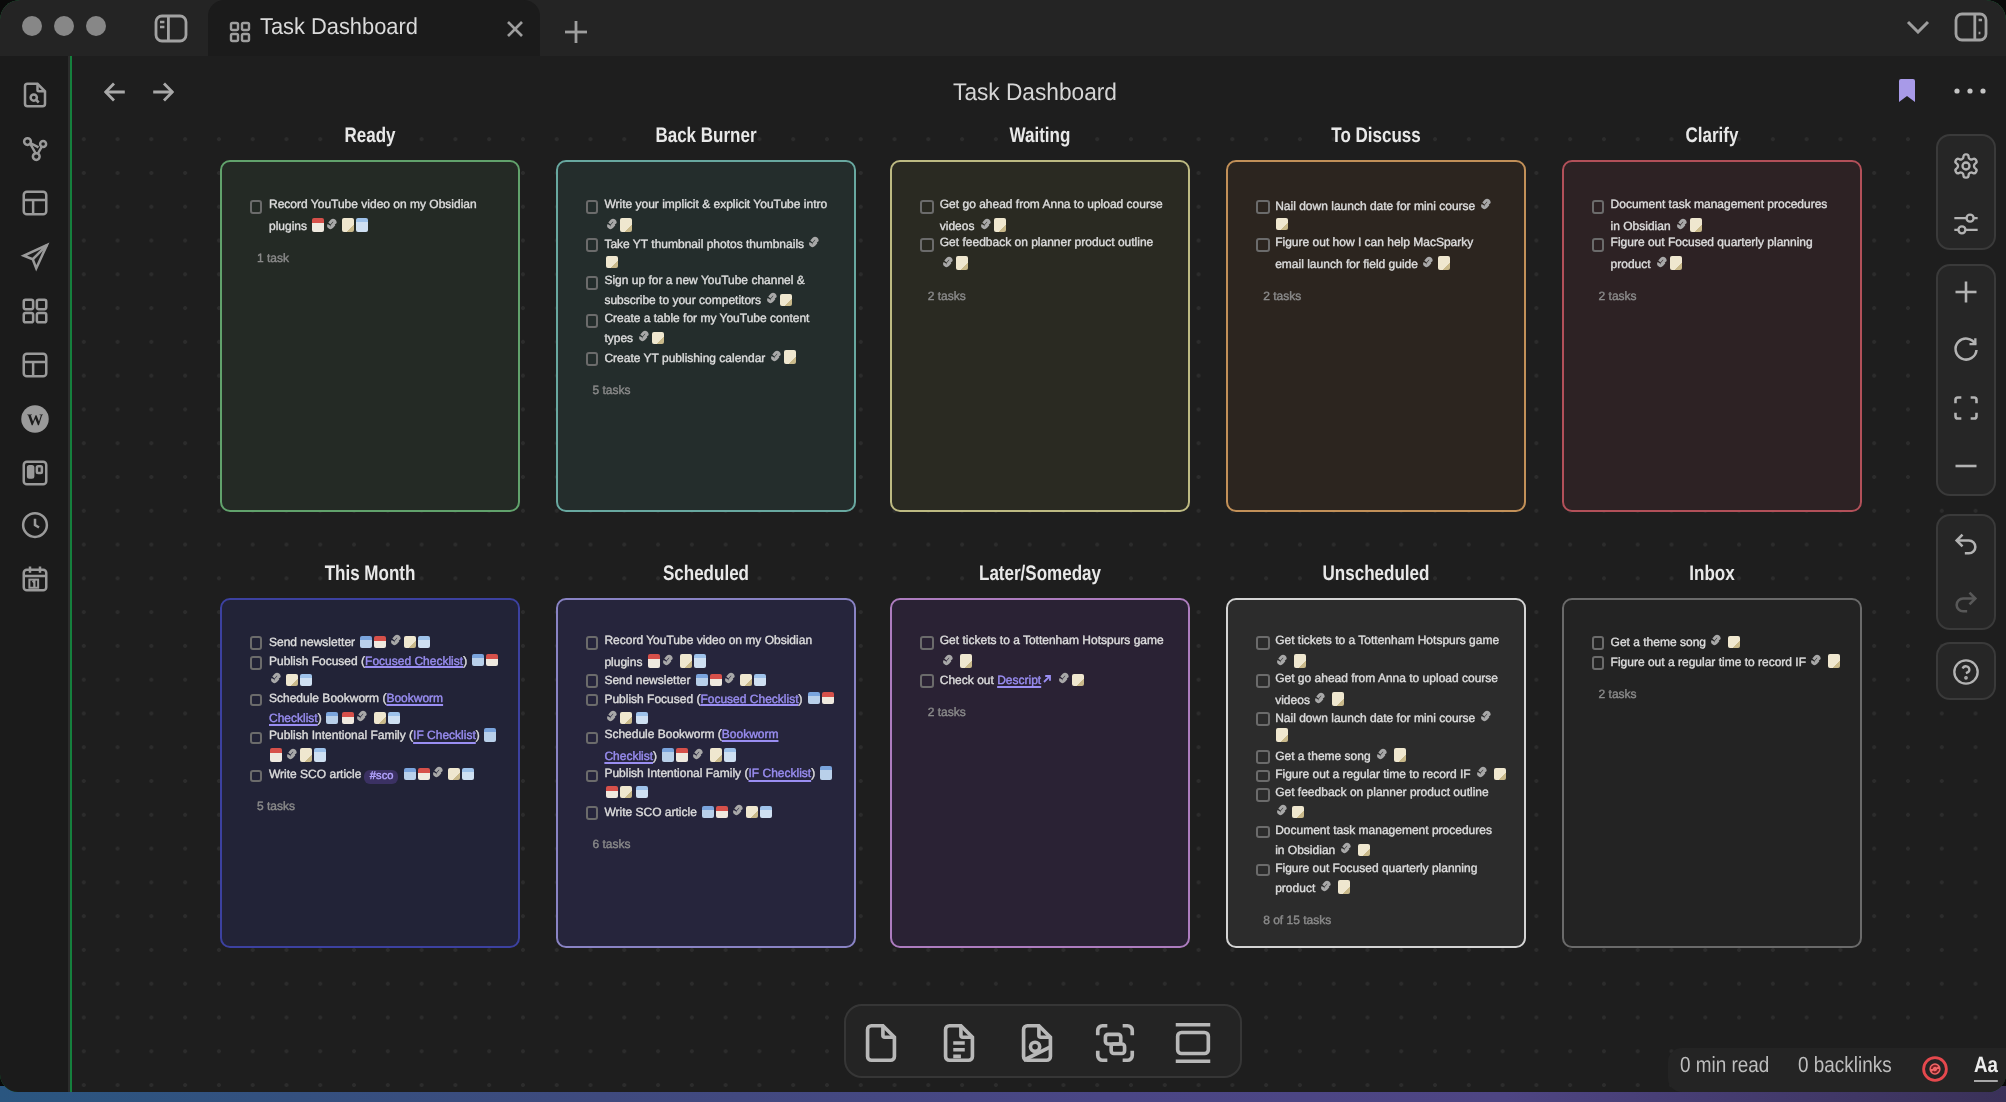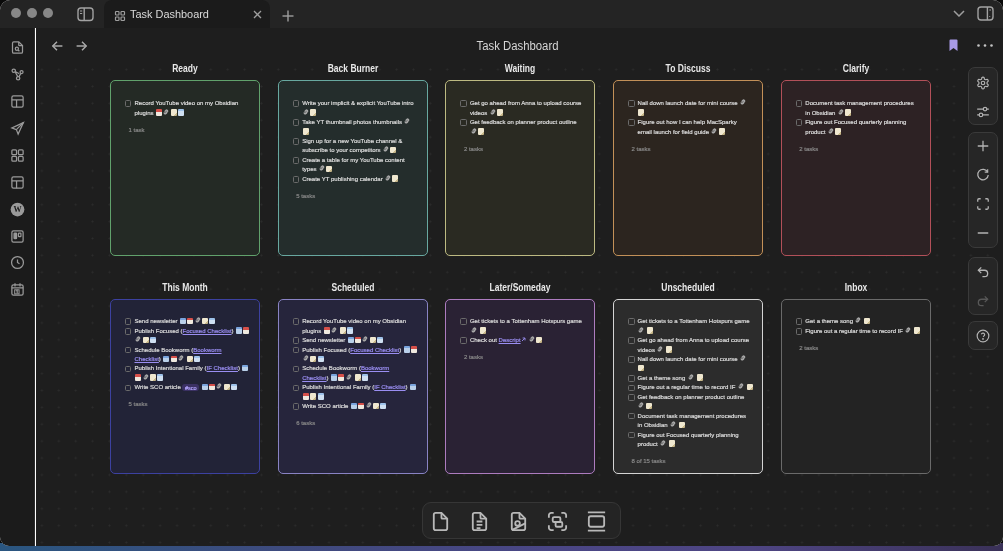--- a/index.html
+++ b/index.html
@@ -1,18 +1,18 @@
 <!DOCTYPE html>
 <html><head>
 <meta charset="utf-8">
 <style>
 *{margin:0;padding:0;box-sizing:border-box}
 html,body{width:1003px;height:551px;overflow:hidden;background:#0a0a0a;font-family:"Liberation Sans",sans-serif;will-change:transform;}
 #strip{position:absolute;left:0;bottom:0;width:1003px;height:8px;background:linear-gradient(90deg,#2a5680,#3f4a7e 30%,#4a4685 55%,#4e4583 75%,#3a3158 100%);}
-#win{position:absolute;left:0;top:0;width:1003px;height:546px;background:#ffffff;border-radius:10px 10px 9px 9px;overflow:hidden;}
+#win{position:absolute;left:0;top:0;width:1003px;height:546px;background:#15803d;border-radius:10px 10px 9px 9px;overflow:hidden;}
 #titlebar{position:absolute;left:0;top:0;width:1003px;height:28px;background:#242424;}
 
 .tl{position:absolute;top:8px;width:10px;height:10px;border-radius:50%;background:#878787;}
 #tab{position:absolute;left:104px;top:0;width:166px;height:28px;background:#1b1b1b;border-radius:8px 8px 0 0;}
 #tabtxt{position:absolute;left:26px;top:7.5px;font-size:11.5px;color:#dadada;white-space:nowrap;transform:scaleX(.95);transform-origin:0 50%;}
 #ribbon{position:absolute;left:0;top:28px;width:35px;height:518px;background:#1b1b1b;border-right:1px solid #2c2c2c;}
 .rbi{position:absolute;left:10px;width:15px;height:15px;}
 #canvas{position:absolute;left:36px;top:28px;width:967px;height:518px;background-color:#1e1e1e;background-image:radial-gradient(circle,#2c2c2c 0.9px,rgba(0,0,0,0) 1.1px);background-size:16.9px 16.9px;background-position:-2.55px -0.65px;}
 #vh{position:absolute;left:0;top:0;width:967px;height:34px;background:#1e1e1e;}
 #vhtitle{position:absolute;left:-2.3px;top:10.5px;width:967px;text-align:center;font-size:12px;color:#d6d6d6;transform:scaleX(.945);}
@@ -539,14 +539,24 @@
         <svg class="bti" style="left:122.8px" viewBox="0 0 24 24" fill="none" stroke="#b8b8b8" stroke-width="1.9">
           <path d="M3 8V5.5A2.5 2.5 0 0 1 5.5 3H8M16 3h2.5A2.5 2.5 0 0 1 21 5.5V8M3 16v2.5A2.5 2.5 0 0 0 5.5 21H8M16 21h2.5a2.5 2.5 0 0 0 2.5-2.5V16"></path>
           <rect x="7" y="7.5" width="8" height="5" rx="1.4"></rect>
           <rect x="10" y="12.5" width="7" height="5" rx="1.4"></rect>
         </svg>
         <svg class="bti" style="left:161.9px" viewBox="0 0 24 24" fill="none" stroke="#b8b8b8" stroke-width="1.9">
           <path d="M3 2.5h18M3 21.5h18"></path>
           <rect x="4" y="6.5" width="16" height="11" rx="2"></rect>
         </svg>
       </div>
+    <div id="status">
+      <span style="position:absolute;left:6px;top:3px;transform:scaleX(.86);transform-origin:0 50%">0 min read</span>
+      <span style="position:absolute;left:65px;top:3px;transform:scaleX(.86);transform-origin:0 50%">0 backlinks</span>
+      <svg style="position:absolute;left:127px;top:4px" width="13" height="13" viewBox="0 0 24 24" fill="none" stroke="#e5484d" stroke-width="2.6">
+          <circle cx="12" cy="12" r="10.5"></circle>
+          <circle cx="12" cy="12" r="5.2" fill="#ef6666" stroke="none"></circle>
+          <path d="M9 12a3 3 0 0 1 5.3-1.9M15 12a3 3 0 0 1-5.3 1.9" stroke="#7a1f23" stroke-width="1.8"></path>
+        </svg>
+      <span style="position:absolute;left:153px;top:2.5px;color:#ececec;font-weight:bold;border-bottom:1.2px solid #a8a8a8;padding-bottom:1.5px;transform:scaleX(.85);transform-origin:0 50%">Aa</span>
+    </div>
   </div>
 </div>
 
 </body></html>

